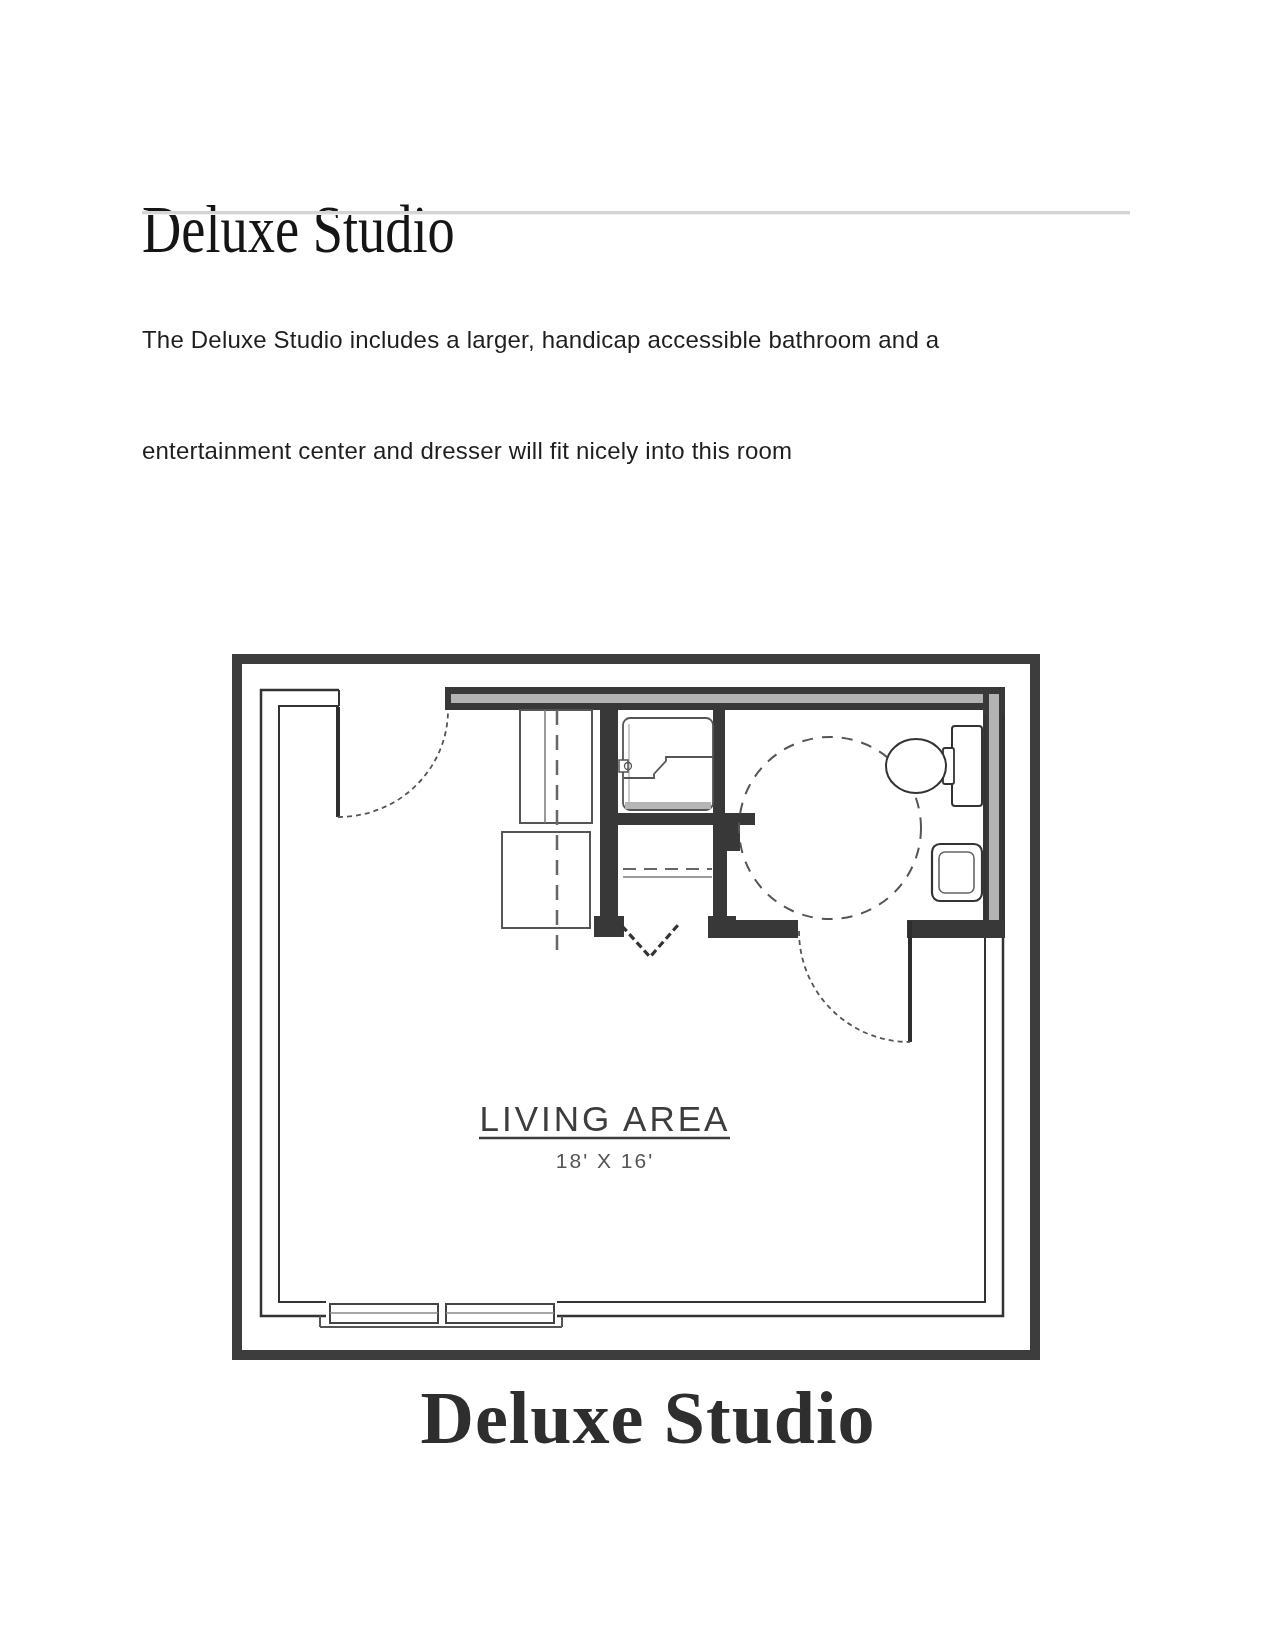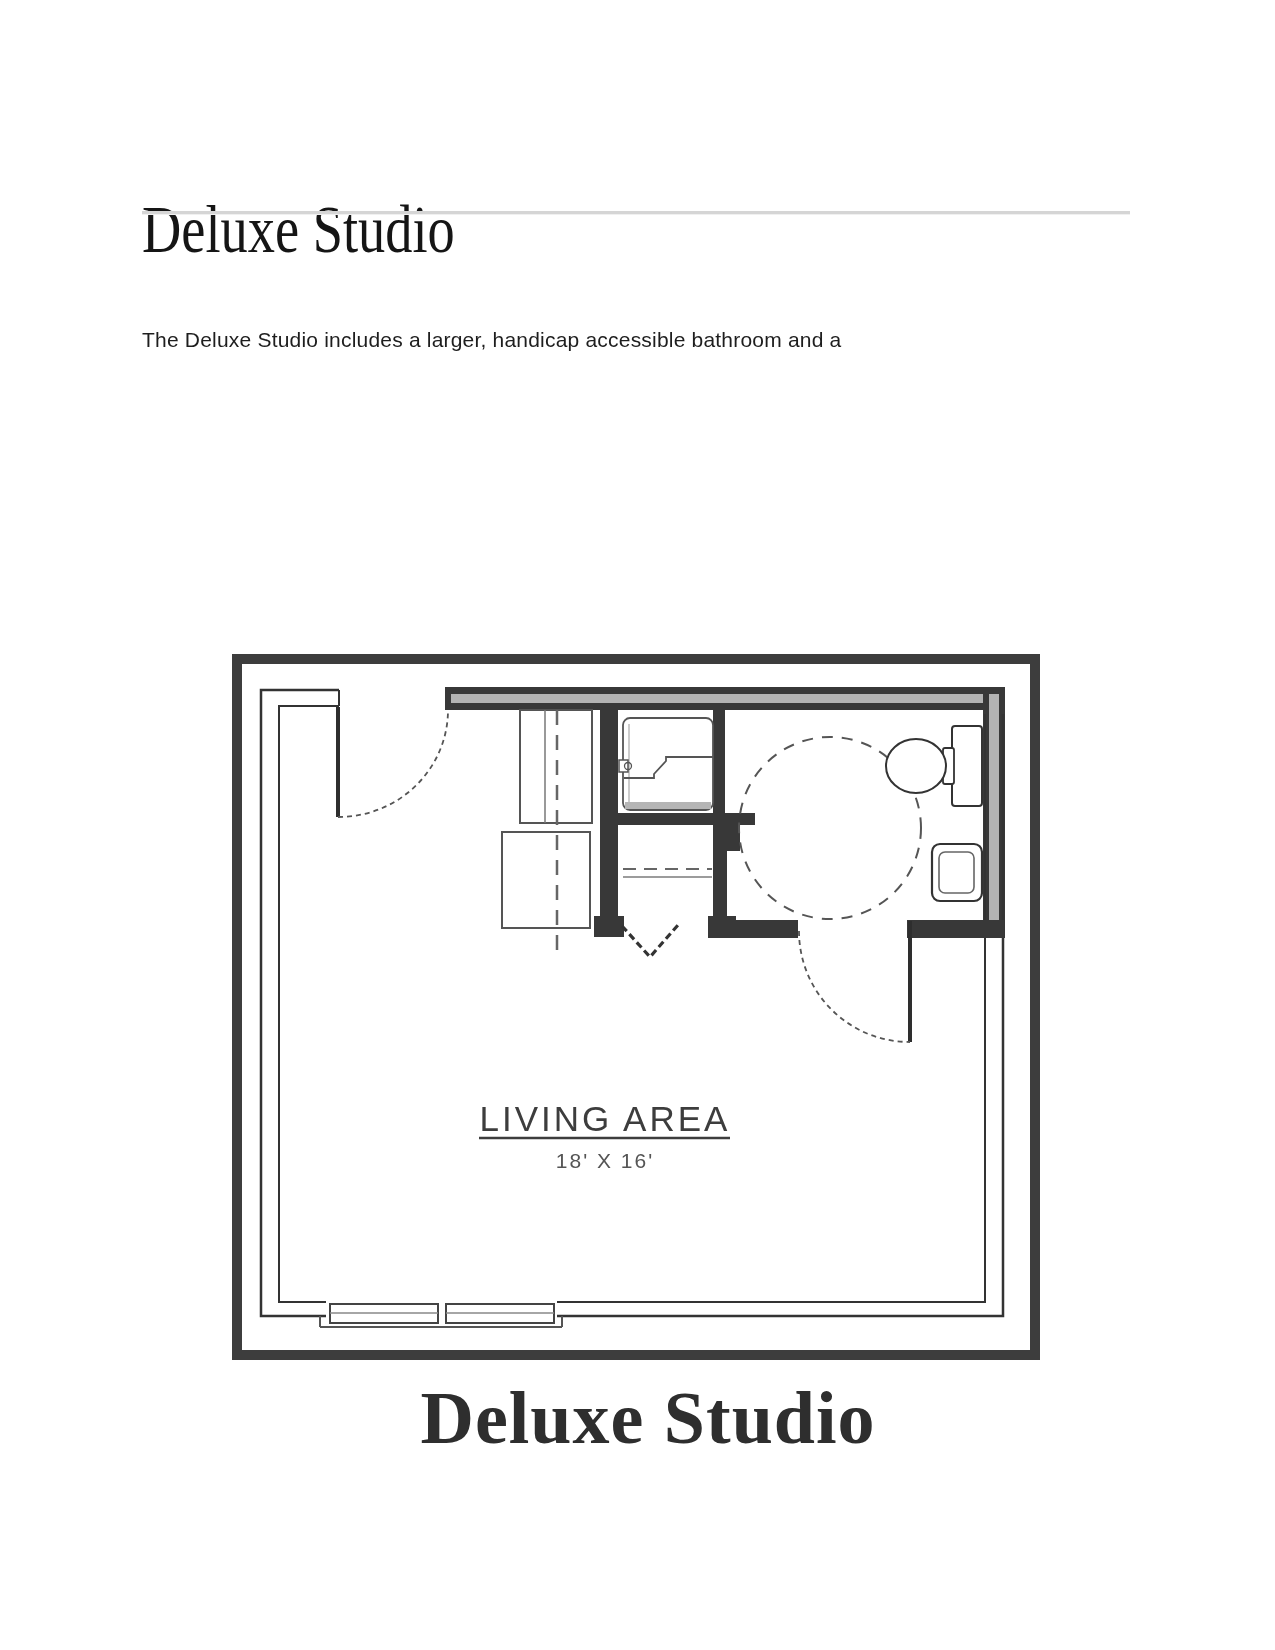--- a/index.html
+++ b/index.html
@@ -17,21 +17,21 @@
     font-family:"Liberation Serif", serif;font-weight:400;
     font-size:68px;line-height:1.05;color:var(--title_text);
     transform:scaleX(0.80);transform-origin:left top;white-space:nowrap;
   }
   .title-rule{
     position:absolute;left:142px;top:211px;width:988px;height:3px;
     background:var(--rule);border-bottom:1px solid #f0f0f0;
   }
   .doc-desc{
     position:absolute;left:142px;top:247px;width:1000px;
-    font-size:21px;line-height:37px;color:var(--body_text);
+    font-size:24px;line-height:37px;color:var(--body_text);
     letter-spacing:0.2px;white-space:pre-wrap;
   }
   .plan-wrap{position:absolute;left:232px;top:654px;width:808px;height:586px;}
   .plan-wrap svg{display:block;width:808px;height:706px;}
   .plan-caption{
     position:absolute;left:244px;top:1381px;width:808px;text-align:center;
     font-family:"Liberation Serif", serif;font-weight:700;font-size:74px;
     line-height:1;color:var(--caption_text);letter-spacing:1px;white-space:nowrap;
   }
   
@@ -50,20 +50,21 @@
 </style>
 </head>
 <body>
 
 <h1 class="doc-title">Deluxe Studio</h1>
 
 <div class="title-rule"></div>
 
 <div class="doc-desc">
   <div>The Deluxe Studio includes a larger, handicap accessible bathroom and a</div>
+  <div>entertainment center and dresser will fit nicely into this room</div>
 </div>
 
 <div class="plan-wrap">
 <svg viewBox="0 0 808 706" xmlns="http://www.w3.org/2000/svg">
 
   <rect x="5" y="5" width="798" height="696" fill="#ffffff" stroke="#3d3d3d" stroke-width="10"></rect>
 
   <g>
 
     <rect class="wf" x="213" y="33" width="560" height="23"></rect>

